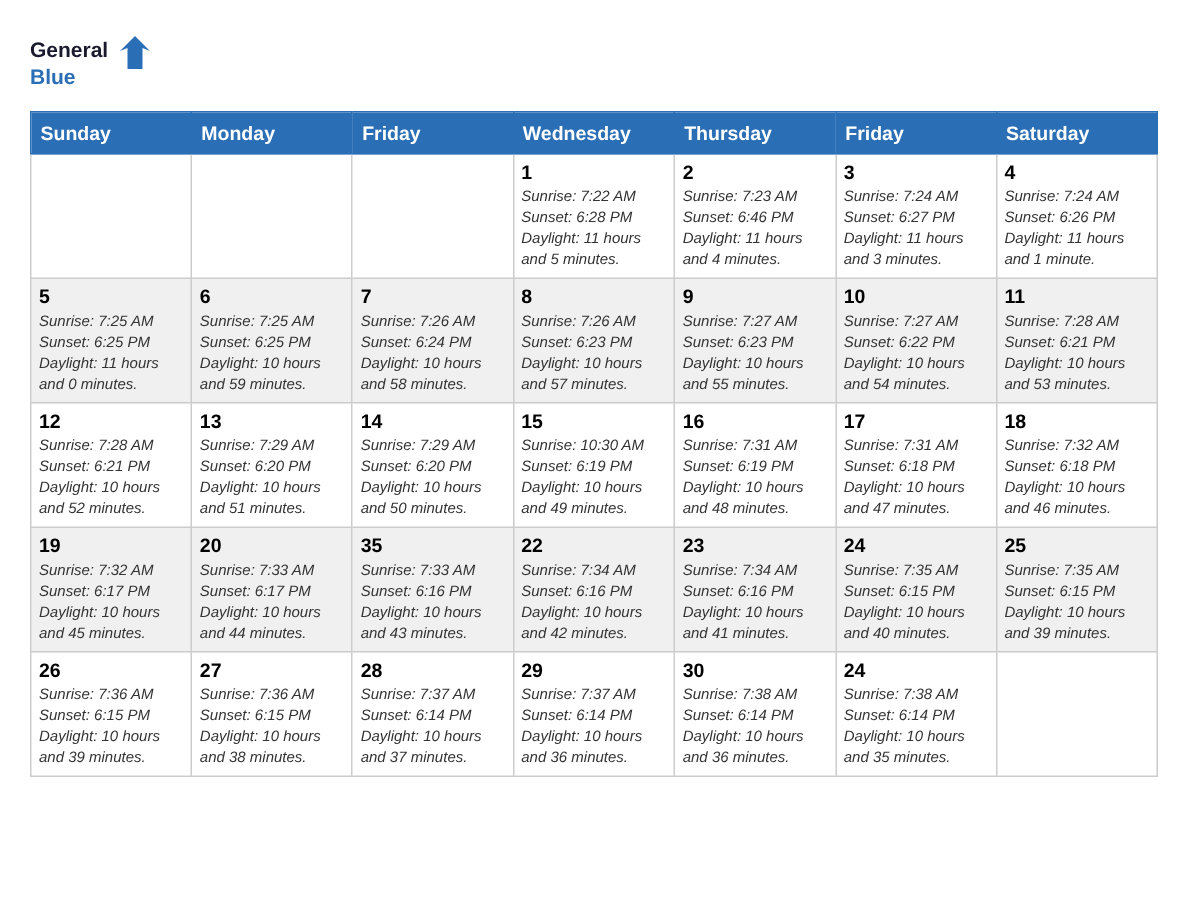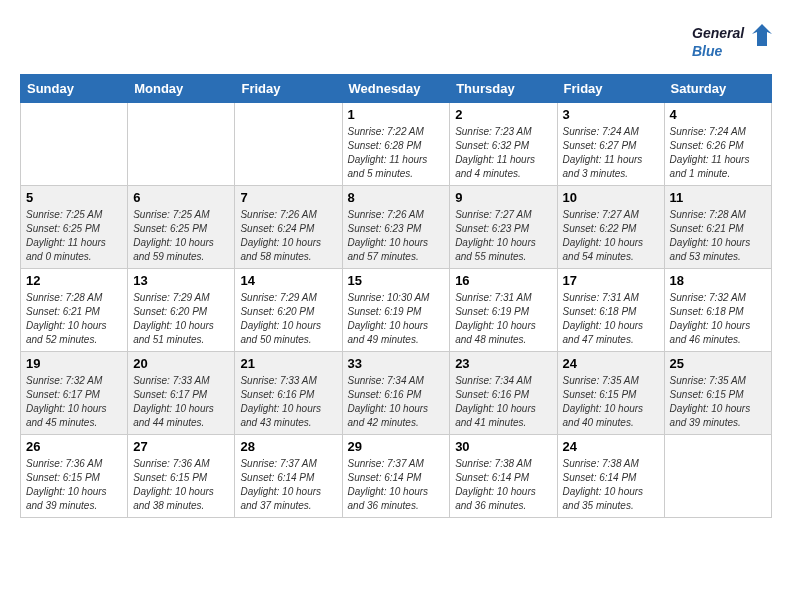--- a/index.html
+++ b/index.html
@@ -5,24 +5,23 @@
     * { box-sizing: border-box; margin: 0; padding: 0; }
     body {
       font-family: Arial, sans-serif;
       background: #fff;
       width: 792px;
       min-height: 612px;
       padding: 20px;
     }
     .header-area {
       display: flex;
-      justify-content: flex-end;
+      justify-content: flex-start;
       align-items: flex-start;
       margin-bottom: 10px;
-      font-style: italic;
     }
     .logo {
       display: flex;
       align-items: center;
       gap: 4px;
     }
     .title-block {
       text-align: right;
     }
     .main-title {
@@ -119,21 +118,21 @@
         <td>
           <div class="day-number">1</div>
           <div class="day-info" style="white-space: pre-line;">Sunrise: 7:22 AM
 Sunset: 6:28 PM
 Daylight: 11 hours
 and 5 minutes.</div>
         </td>
         <td>
           <div class="day-number">2</div>
           <div class="day-info" style="white-space: pre-line;">Sunrise: 7:23 AM
-Sunset: 6:32 PM
+Sunset: 6:46 PM
 Daylight: 11 hours
 and 4 minutes.</div>
         </td>
         <td>
           <div class="day-number">3</div>
           <div class="day-info" style="white-space: pre-line;">Sunrise: 7:24 AM
 Sunset: 6:27 PM
 Daylight: 11 hours
 and 3 minutes.</div>
         </td>
@@ -256,28 +255,28 @@
 and 45 minutes.</div>
         </td>
         <td>
           <div class="day-number">20</div>
           <div class="day-info" style="white-space: pre-line;">Sunrise: 7:33 AM
 Sunset: 6:17 PM
 Daylight: 10 hours
 and 44 minutes.</div>
         </td>
         <td>
-          <div class="day-number">21</div>
+          <div class="day-number">35</div>
           <div class="day-info" style="white-space: pre-line;">Sunrise: 7:33 AM
 Sunset: 6:16 PM
 Daylight: 10 hours
 and 43 minutes.</div>
         </td>
         <td>
-          <div class="day-number">33</div>
+          <div class="day-number">22</div>
           <div class="day-info" style="white-space: pre-line;">Sunrise: 7:34 AM
 Sunset: 6:16 PM
 Daylight: 10 hours
 and 42 minutes.</div>
         </td>
         <td>
           <div class="day-number">23</div>
           <div class="day-info" style="white-space: pre-line;">Sunrise: 7:34 AM
 Sunset: 6:16 PM
 Daylight: 10 hours

